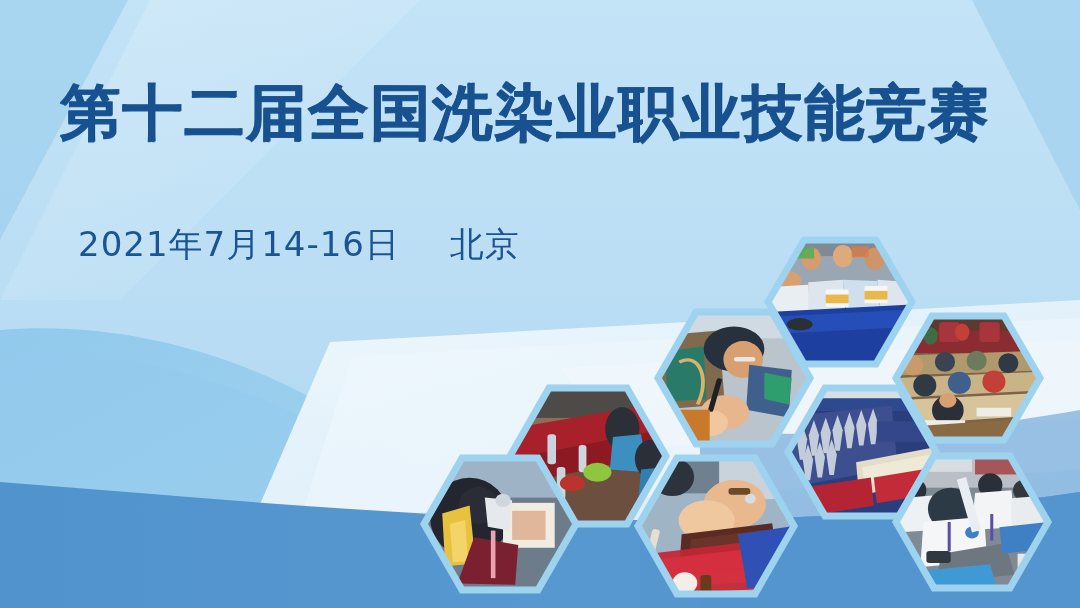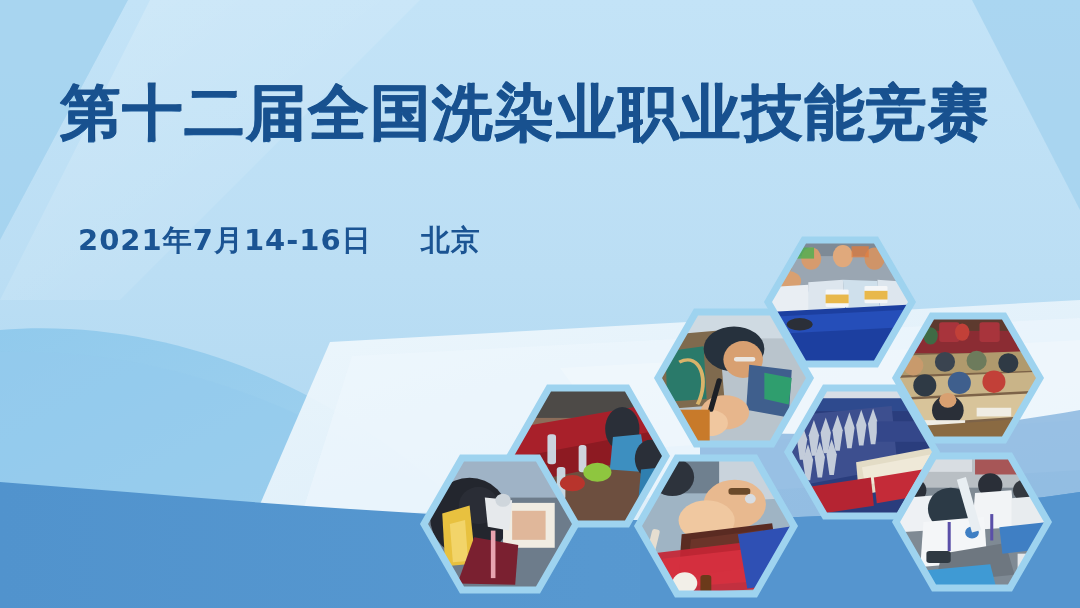--- a/index.html
+++ b/index.html
@@ -37,23 +37,23 @@
     font-family:"DejaVu Sans","Liberation Sans",sans-serif;
   }
 
   
   .dates {
     position:absolute;
     left:78px; top:218px;
     z-index:6;
   }
   .date-line {
-    font-size:29px;
+    font-size:34px;
     line-height:1.58;
-    font-weight:bold;
+    font-weight:normal;
     color:#1b5493;
     white-space:nowrap;
     letter-spacing:1px;
     font-family:"DejaVu Sans","Liberation Sans",sans-serif;
   }
   .date-line .city { margin-left:38px; }
 
   
   #collage { position:absolute; inset:0; z-index:5; }
   #collage svg { width:100%; height:100%; display:block; }

